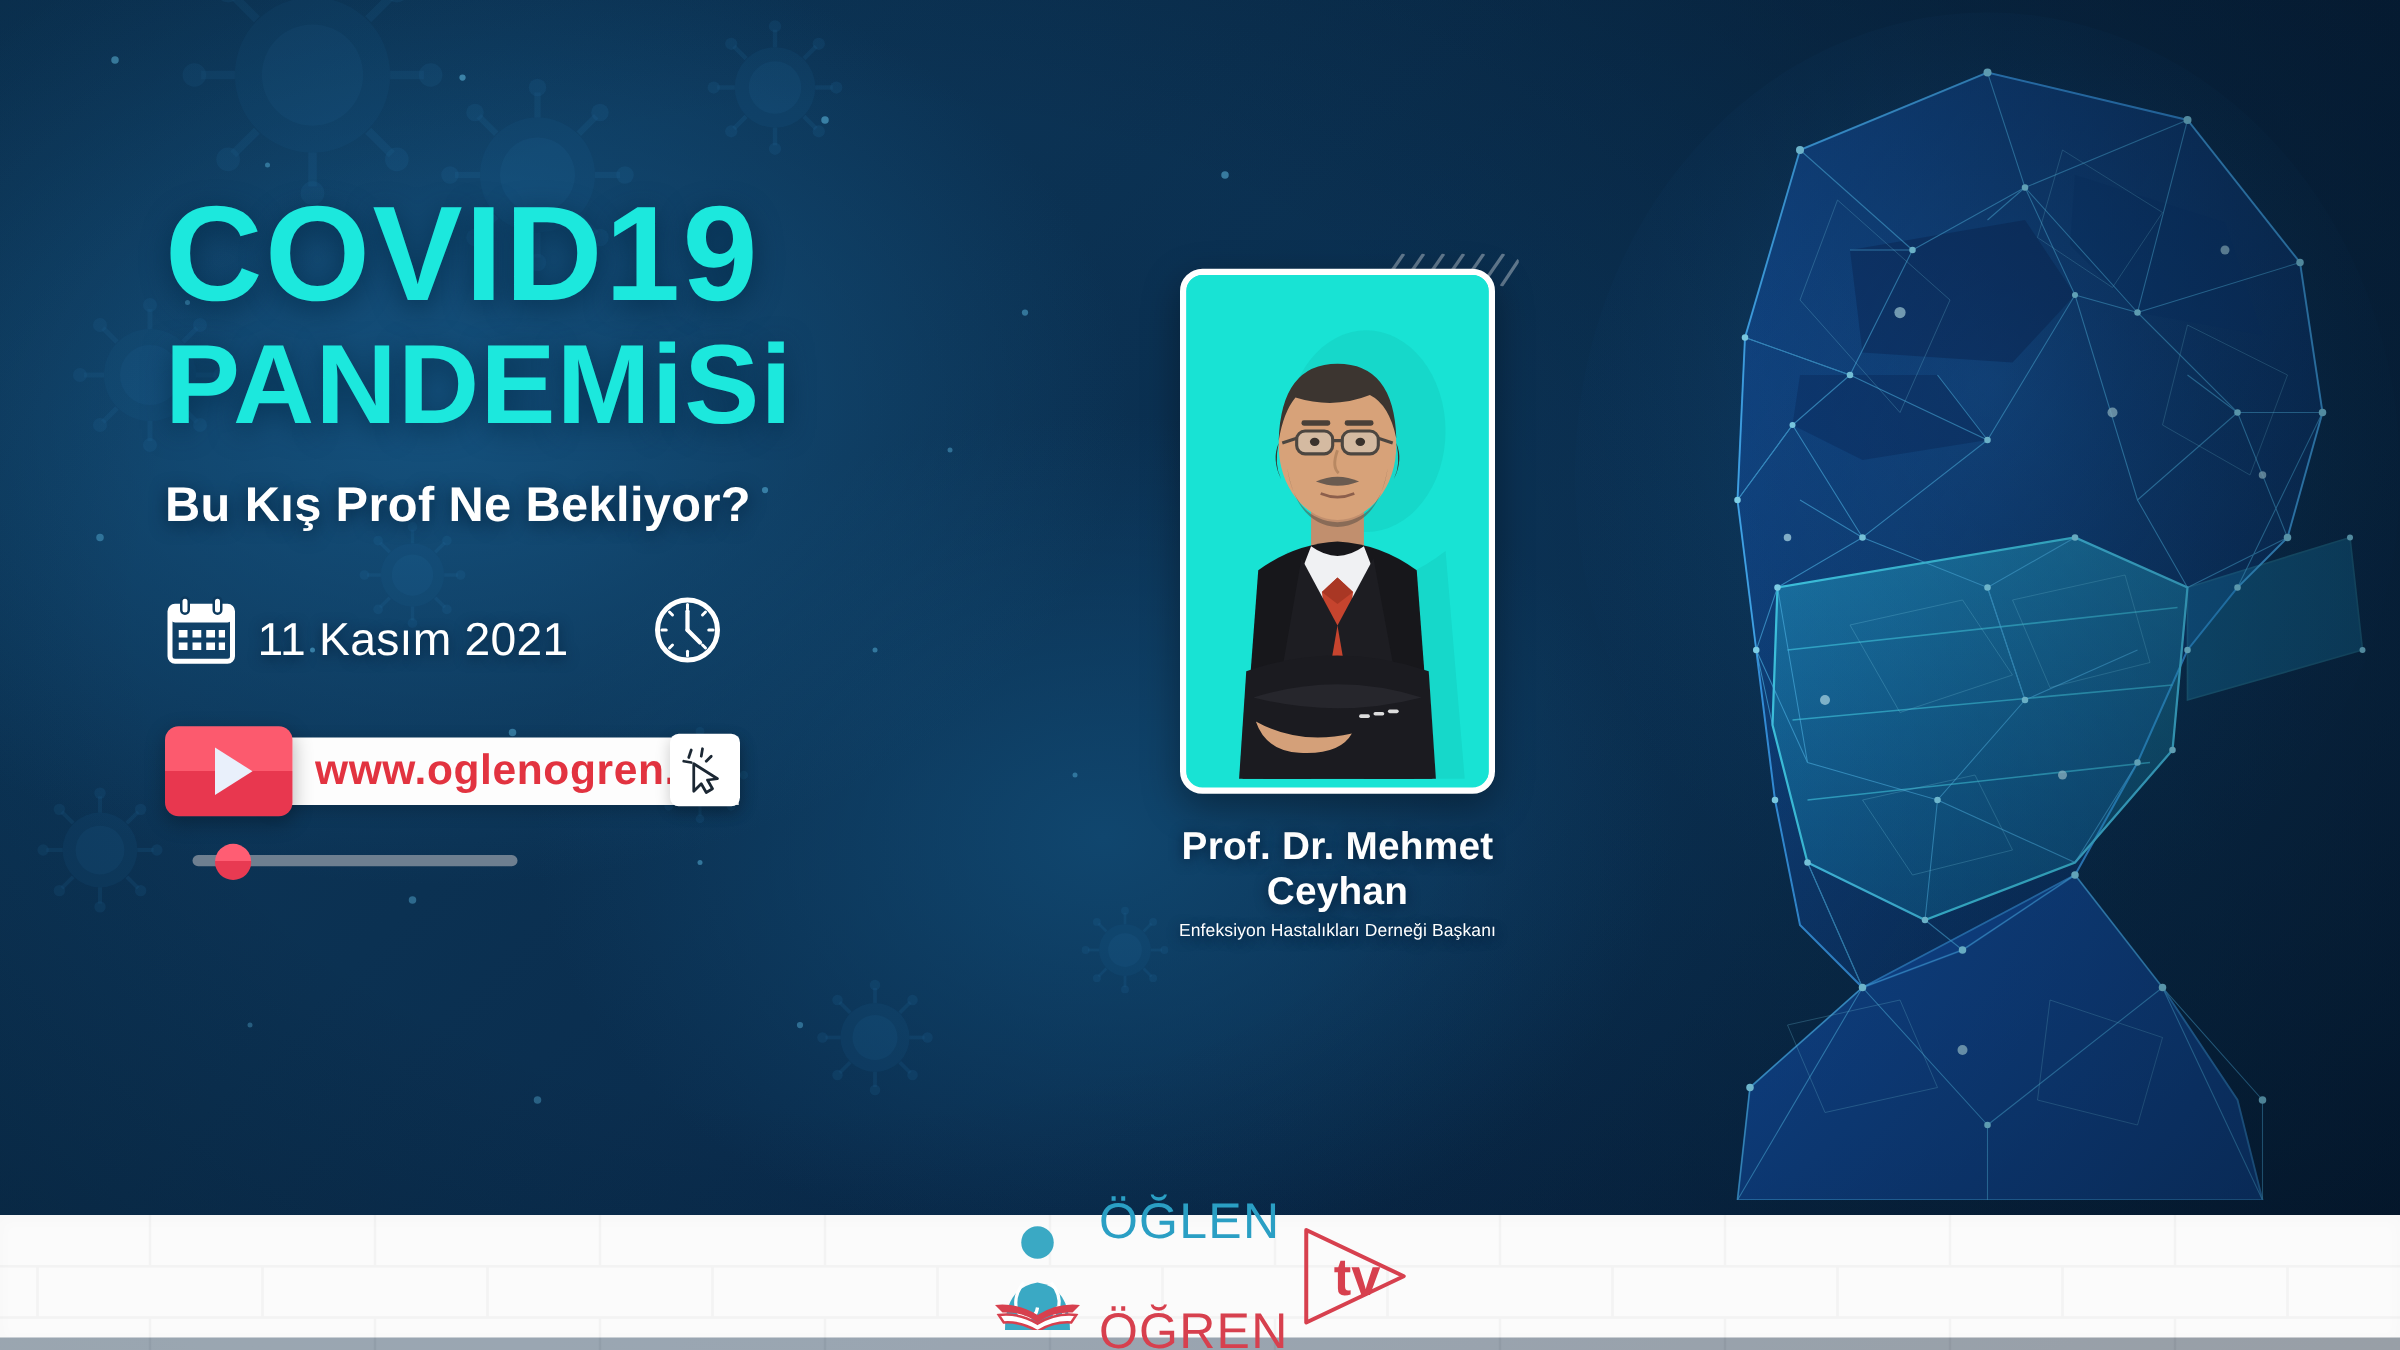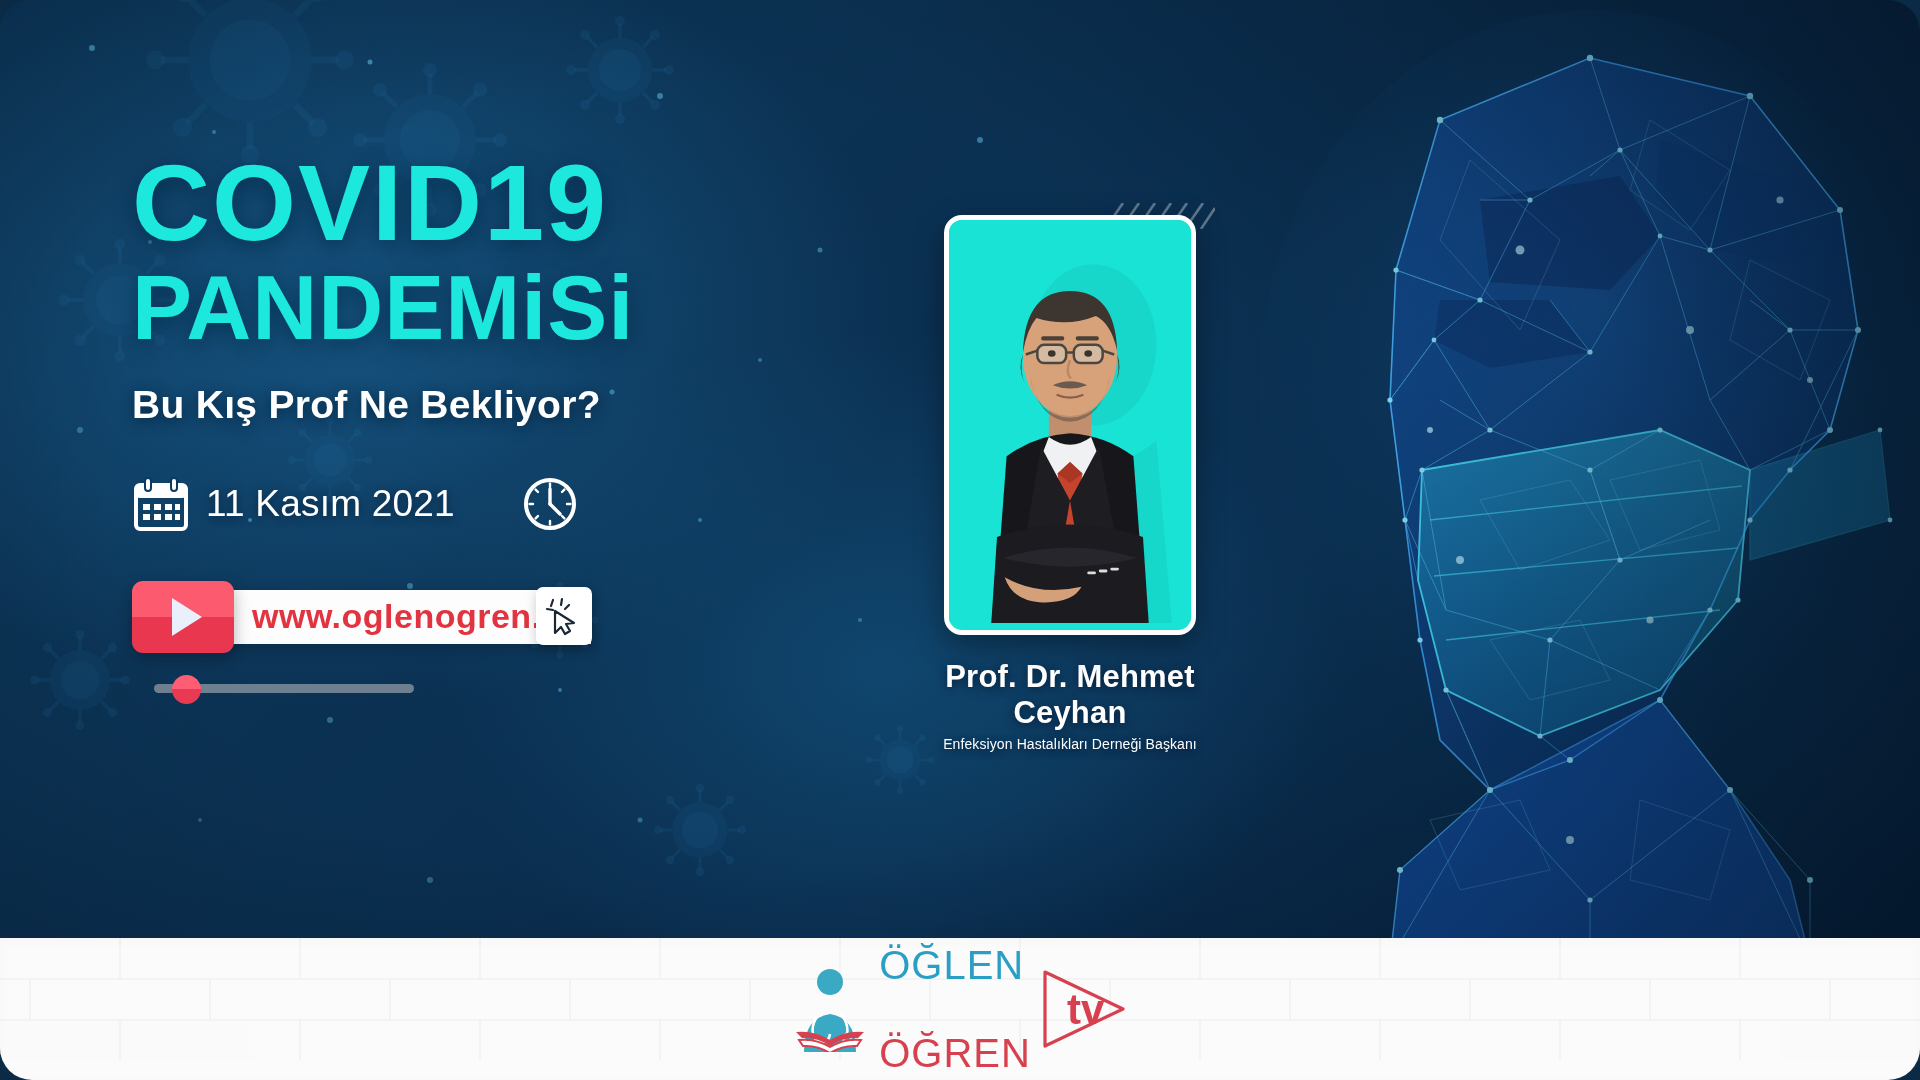--- a/index.html
+++ b/index.html
@@ -7,21 +7,20 @@
   body {
     font-family:"Liberation Sans", sans-serif;
     background:#0a2a45;
   }
 
   
   .banner {
     position:relative;
     width:1920px; height:1080px;
     overflow:hidden;
-    border-radius:32px;
   }
 
   
   .bg-base {
     position:absolute; inset:0;
     background:
       radial-gradient(ellipse 900px 620px at 18% 30%, #15527e 0%, rgba(18,70,108,0) 62%),
       radial-gradient(ellipse 700px 520px at 46% 62%, #10466e 0%, rgba(14,58,90,0) 65%),
       radial-gradient(ellipse 1200px 900px at 78% 45%, #0b3355 0%, rgba(8,38,62,0) 70%),
       linear-gradient(135deg, #0d3a5e 0%, #0b3152 35%, #09294a 65%, #061f3a 100%);
@@ -67,21 +66,21 @@
     letter-spacing:.3px;
     text-shadow:0 3px 14px rgba(0,30,55,.8);
   }
 
   
   .meta-row {
     display:flex; align-items:center;
     margin-top:48px;
     gap:22px;
   }
-  .meta-item { display:flex; align-items:center; gap:16px; }
+  .meta-item { display:flex; align-items:flex-end; gap:16px; }
   .meta-text {
     color:#ffffff;
     font-size:37px;
     font-weight:500;
     letter-spacing:.2px;
     white-space:nowrap;
     text-shadow:0 2px 10px rgba(0,25,50,.75);
   }
   .meta-gap { width:22px; }
 
@@ -190,22 +189,22 @@
   .wire {
     position:absolute;
     right:-30px; top:0;
     width:760px; height:960px;
     pointer-events:none;
   }
 
   
   .footer {
     position:absolute;
-    left:0; bottom:0;
-    width:1920px; height:142px;
+    left:0; bottom:10px;
+    width:1920px; height:98px;
     background:#fbfbfb;
     display:flex; align-items:center; justify-content:center;
     box-shadow:inset 0 3px 10px rgba(0,0,0,.04);
   }
   .brick { position:absolute; inset:0; opacity:.6; }
   .logo { display:flex; align-items:center; gap:2px; position:relative; z-index:2; }
   .logo-doc { width:78px; height:86px; }
   .logo-words { display:flex; flex-direction:column; line-height:1.0; margin-left:8px; }
   .logo-l1 { font-size:40px; letter-spacing:1px; color:#2a9fc4; }
   .logo-l2 { font-size:40px; letter-spacing:1px; color:#d7404e;margin-top:48px; }

